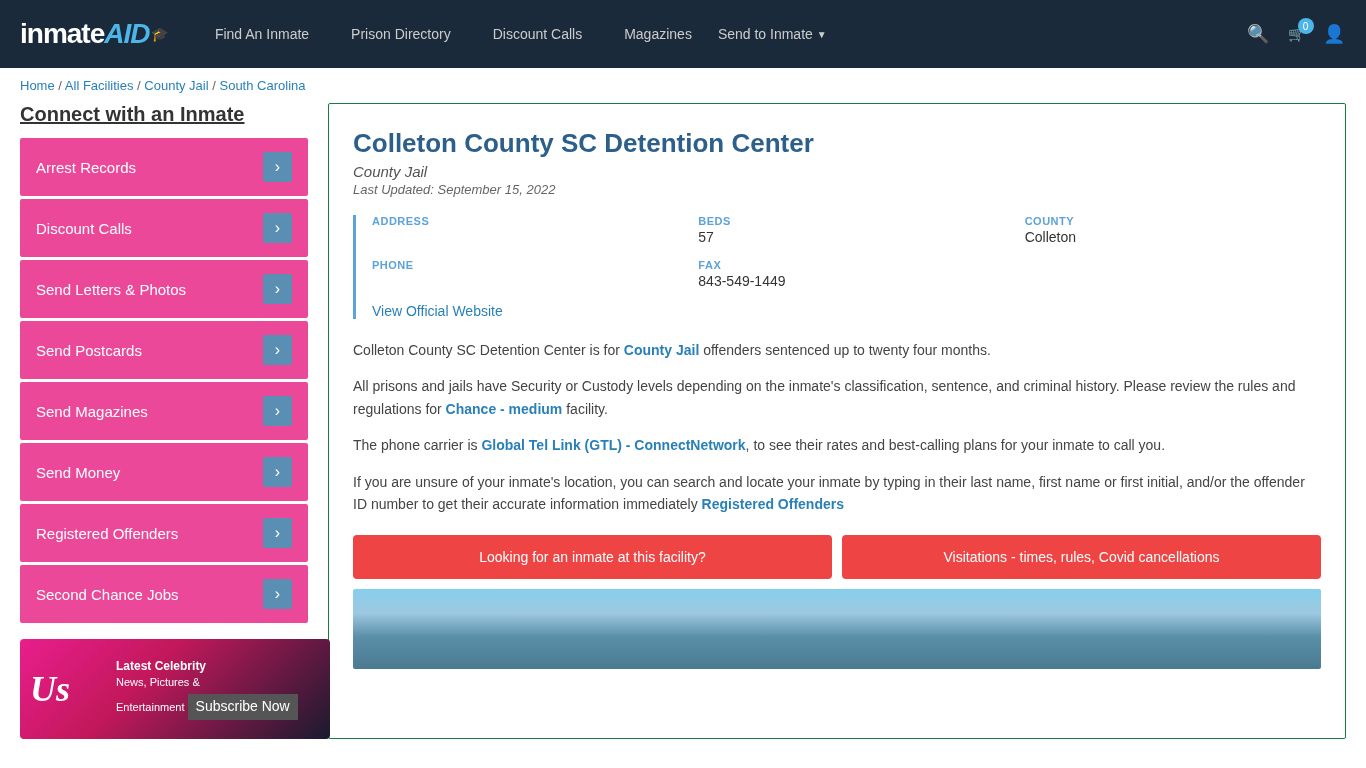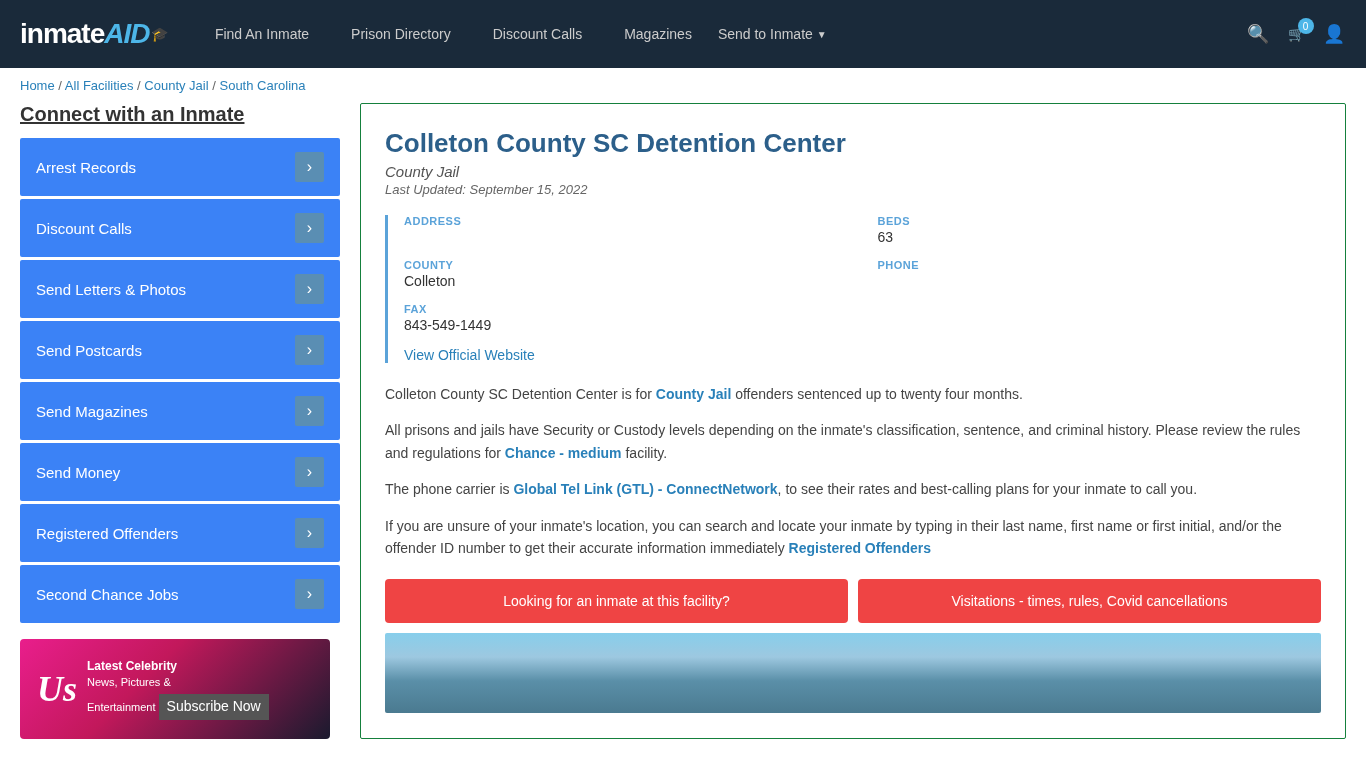--- a/index.html
+++ b/index.html
@@ -79,37 +79,37 @@
     
     .main-container {
       display: flex;
       padding: 0 20px;
       gap: 20px;
       max-width: 1366px;
     }
 
     
     .sidebar {
-      width: 320px;
+      width: 288px;
       flex-shrink: 0;
     }
     .sidebar-title {
       font-size: 20px;
       font-weight: bold;
       text-decoration: underline;
       margin-bottom: 12px;
       color: #333;
     }
     .sidebar-menu {
       display: flex;
       flex-direction: column;
       gap: 3px;
     }
     .sidebar-item {
-      background: #3b82f6;
+      background: #ec4899;
       color: #fff;
       padding: 14px 16px;
       display: flex;
       align-items: center;
       justify-content: space-between;
       cursor: pointer;
       font-size: 15px;
       border-radius: 2px;
     }
     .sidebar-arrow {
@@ -121,23 +121,24 @@
 
     
     .ad-block {
       margin-top: 16px;
       width: 310px;
       height: 100px;
       background: linear-gradient(135deg, #e91e8c 0%, #c2185b 40%, #1a1a2e 100%);
       border-radius: 4px;
       display: flex;
       align-items: center;
-      padding: 17px;
+      padding: 10px;
       overflow: hidden;
       position: relative;
+      gap: 36px;
     }
     .ad-us-logo {
       font-size: 36px;
       font-weight: 900;
       color: #fff;
       font-style: italic;
       margin-right: 10px;
       font-family: Georgia, serif;
     }
     .ad-text {
@@ -180,21 +181,21 @@
       font-size: 13px;
       font-style: italic;
       margin-bottom: 18px;
     }
 
     
     .info-grid {
       border-left: 3px solid #5ba3d9;
       padding-left: 16px;
       display: grid;
-      grid-template-columns: 1fr 1fr;
+      grid-template-columns: 1fr 1fr 1fr;
       gap: 14px 30px;
       margin-bottom: 20px;
     }
     .info-label {
       color: #5ba3d9;
       font-size: 11px;
       font-weight: bold;
       text-transform: uppercase;
       letter-spacing: 0.5px;
       margin-bottom: 2px;
@@ -351,21 +352,21 @@
     <h1 class="facility-title">Colleton County SC Detention Center</h1>
     <div class="facility-type">County Jail</div>
     <div class="last-updated">Last Updated: September 15, 2022</div>
 
     <div class="info-grid">
       <div>
         <div class="info-label">ADDRESS</div>
       </div>
       <div>
         <div class="info-label">BEDS</div>
-        <div class="info-value">63</div>
+        <div class="info-value">57</div>
       </div>
       <div>
         <div class="info-label">COUNTY</div>
         <div class="info-value">Colleton</div>
       </div>
       <div>
         <div class="info-label">PHONE</div>
       </div>
       <div>
         <div class="info-label">FAX</div>

